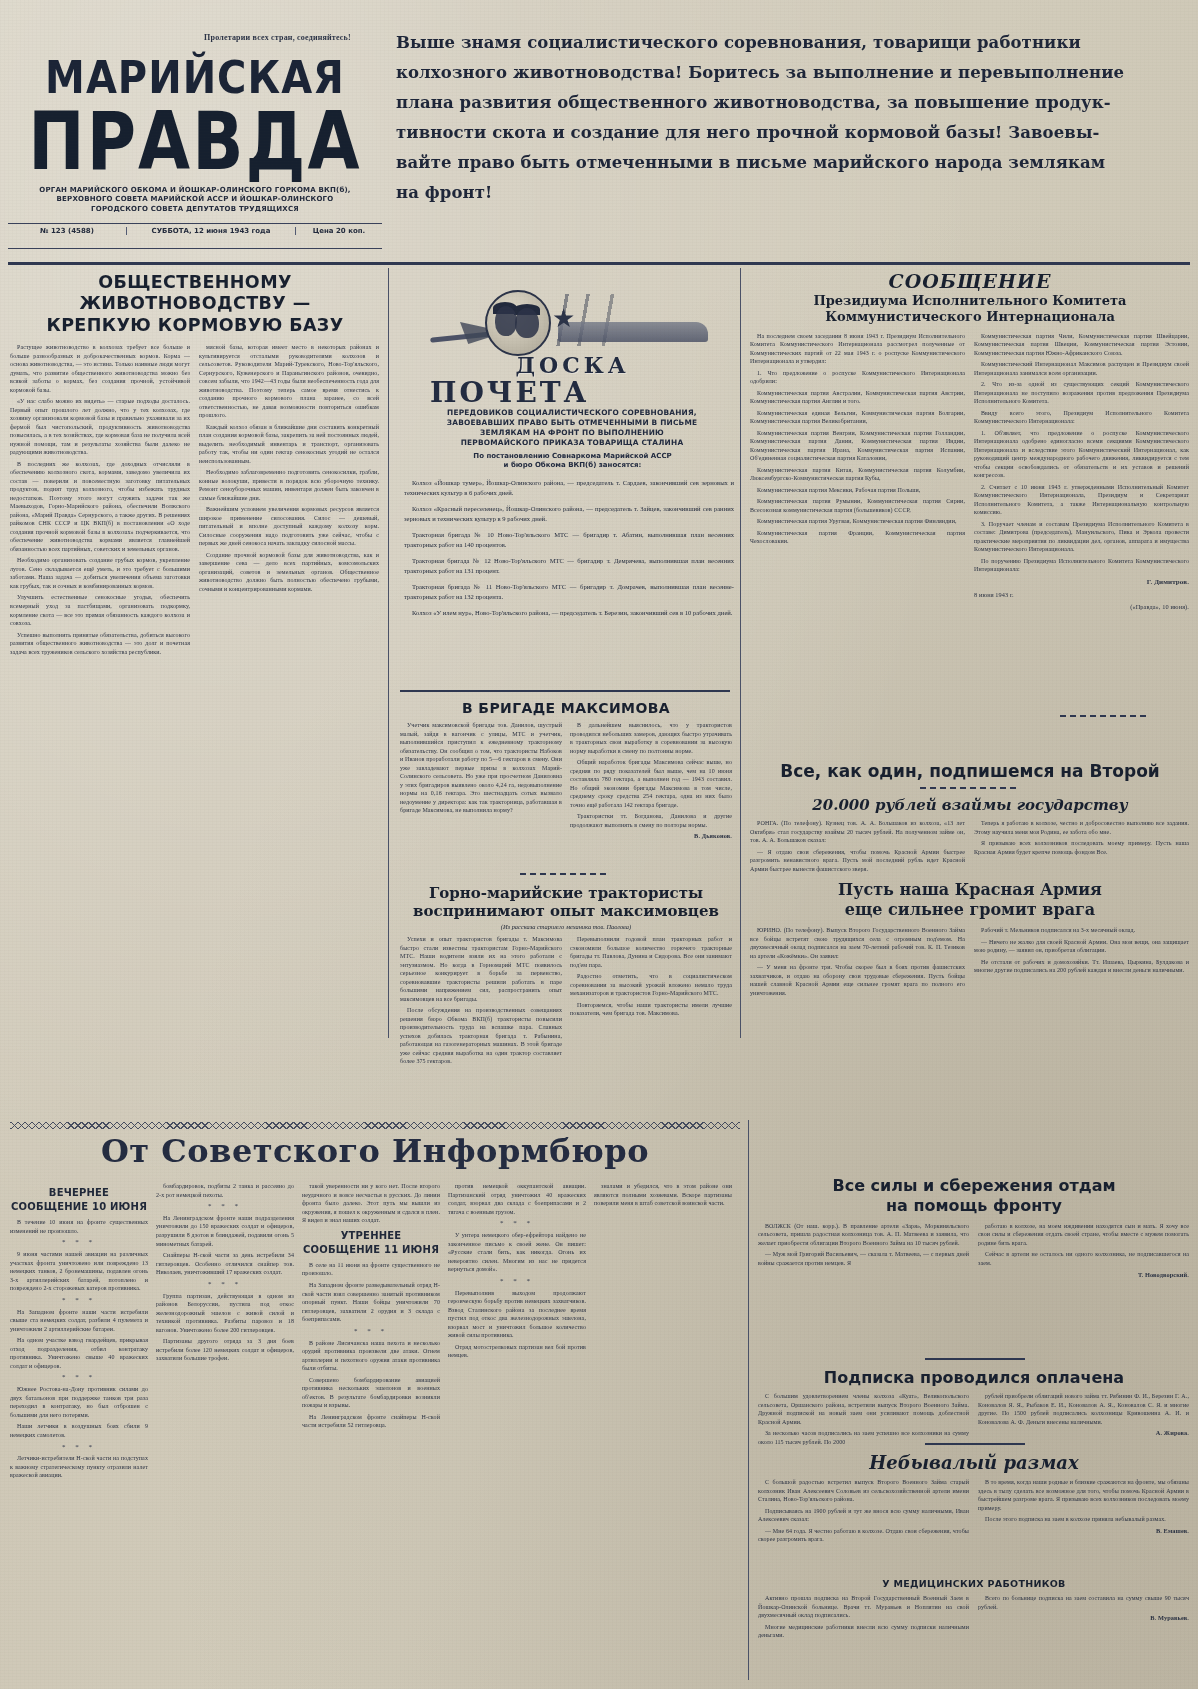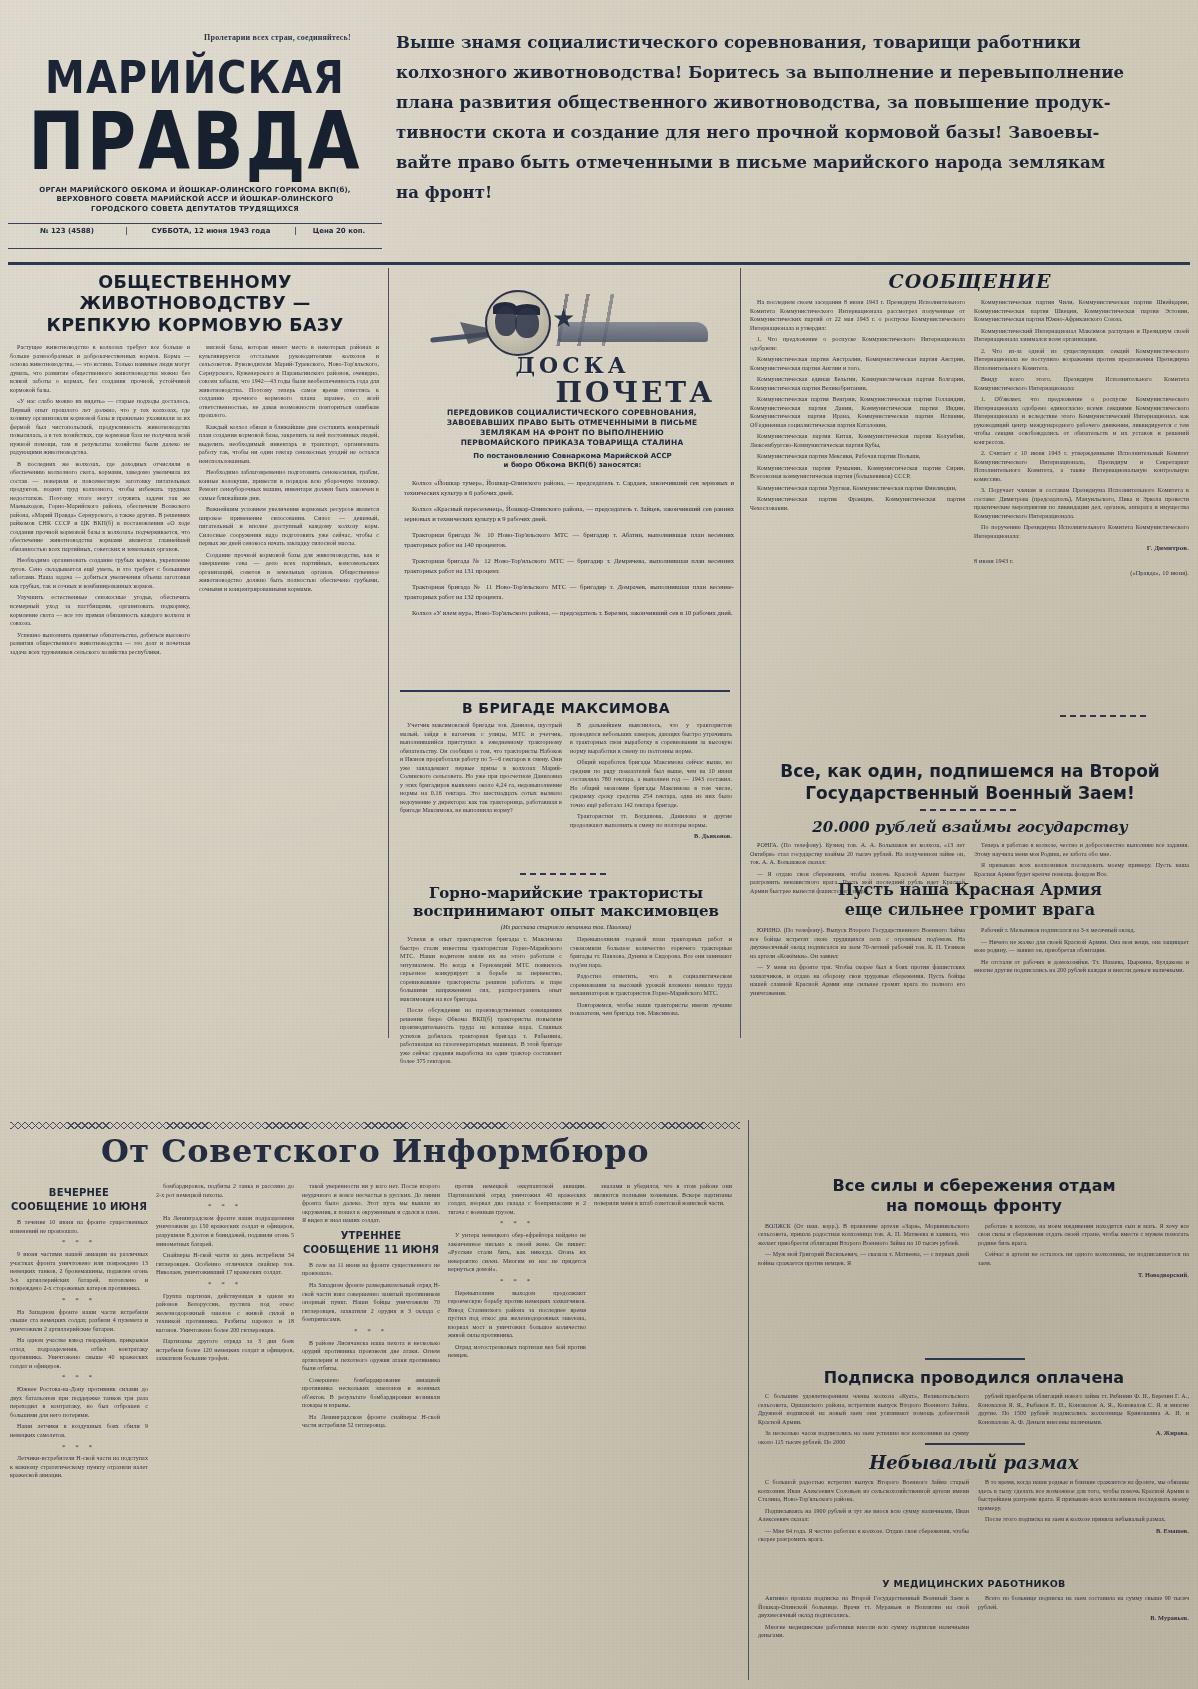--- a/index.html
+++ b/index.html
@@ -151,21 +151,21 @@
 
   .doska-t1{
     position:absolute;left:430px;top:352px;width:285px;
     font-family:"DejaVu Serif", serif;font-size:22px;font-weight:bold;
     text-align:center;color:#222b40;letter-spacing:4px;
     text-shadow:1px 1px 0 rgba(255,255,255,.35);
   }
   .doska-t2{
     position:absolute;left:430px;top:376px;width:285px;
     font-family:"DejaVu Serif", serif;font-size:28px;font-weight:bold;
-    text-align:right;color:#222b40;letter-spacing:3px;
+    text-align:left;color:#222b40;letter-spacing:3px;
   }
   .doska-sub{
     position:absolute;left:408px;top:408px;width:328px;
     font-family:"DejaVu Sans", sans-serif;font-size:7.4px;font-weight:bold;
     line-height:1.33;text-align:center;color:#222b40;letter-spacing:.2px;
   }
   .doska-post{
     position:absolute;left:420px;top:452px;width:305px;
     font-family:"DejaVu Sans", sans-serif;font-size:7px;font-weight:bold;
     line-height:1.35;text-align:center;color:#222b40;
@@ -321,20 +321,24 @@
       <div class="col-text blur" style="width:162px;">
         <p>Перевыполнили годовой план тракторных работ и сэкономили большое количество горючего тракторные бригады тт. Павлова, Дунина и Сидорова. Все они занимают под'ем пара.</p>
         <p>Радостно отметить, что в социалистическом соревновании за высокий урожай вложено немало труда механизаторов и трактористов Горно-Марийского МТС.</p>
         <p>Повторяемся, чтобы наши трактористы имели лучшие показатели, чем бригада тов. Максимова.</p>
       </div>
     </div>
   </div>
 
   <div style="position:absolute;left:750px;top:270px;width:440px;">
     <div class="h-serif h-ital" style="font-size:19px;letter-spacing:1px;">СООБЩЕНИЕ</div>
+    <div class="h-serif" style="font-size:13px;line-height:1.25;margin-top:1px;">
+      <div>Президиума Исполнительного Комитета</div>
+      <div>Коммунистического Интернационала</div>
+    </div>
     <div style="display:flex;gap:9px;margin-top:6px;">
       <div class="col-text blur" style="width:215px;">
         <p>На последнем своем заседании 8 июня 1943 г. Президиум Исполнительного Комитета Коммунистического Интернационала рассмотрел полученные от Коммунистических партий от 22 мая 1943 г. о роспуске Коммунистического Интернационала и утвердил:</p>
         <p>1. Что предложение о роспуске Коммунистического Интернационала одобрили:</p>
         <p>Коммунистическая партия Австралии, Коммунистическая партия Австрии, Коммунистическая партия Англии и того.</p>
         <p>Коммунистическая единая Бельгии, Коммунистическая партия Болгарии, Коммунистическая партия Великобритании,</p>
         <p>Коммунистическая партия Венгрии, Коммунистическая партия Голландии, Коммунистическая партия Дании, Коммунистическая партия Индии, Коммунистическая партия Ирана, Коммунистическая партия Испании, Об'единенная социалистическая партия Каталонии,</p>
         <p>Коммунистическая партия Китая, Коммунистическая партия Колумбии, Люксембургско-Коммунистическая партия Кубы,</p>
         <p>Коммунистическая партия Мексики, Рабочая партия Польши,</p>
         <p>Коммунистическая партия Румынии, Коммунистическая партия Сирии, Всесоюзная коммунистическая партия (большевиков) СССР,</p>
@@ -354,21 +358,20 @@
         <div style="font-size:6.3px;margin-top:3px;">8 июня 1943 г.</div>
         <div style="text-align:right;font-size:6.3px;margin-top:3px;">(«Правда», 10 июня).</div>
       </div>
     </div>
   </div>
   <div class="dashrule" style="left:1060px;top:715px;width:88px;"></div>
 
   <div style="position:absolute;left:750px;top:760px;width:440px;">
     <div class="h-main" style="font-size:17px;line-height:1.3;">
       <div>Все, как один, подпишемся на Второй</div>
-      <div>Государственный Военный Заем!</div>
     </div>
     <div class="dashrule" style="position:relative;left:170px;top:5px;width:100px;"></div>
     <div class="h-serif h-ital" style="font-size:15px;margin-top:12px;">20.000 рублей взаймы государству</div>
     <div style="display:flex;gap:9px;margin-top:5px;">
       <div class="col-text blur" style="width:215px;">
         <p>РОНГА. (По телефону). Кузнец тов. А. А. Большаков из колхоза, «13 лет Октября» стал государству взаймы 20 тысяч рублей. На полученном займе он, тов. А. А. Большаков сказал:</p>
         <p>— Я отдаю свои сбережения, чтобы помочь Красной Армии быстрее разгромить ненавистного врага. Пусть мой последний рубль идет Красной Армии быстрее вынести фашистского зверя.</p>
       </div>
       <div class="col-text blur" style="width:215px;">
         <p>Теперь я работаю в колхозе, честно и добросовестно выполняю все задания. Этому научила меня моя Родина, ее забота обо мне.</p>

